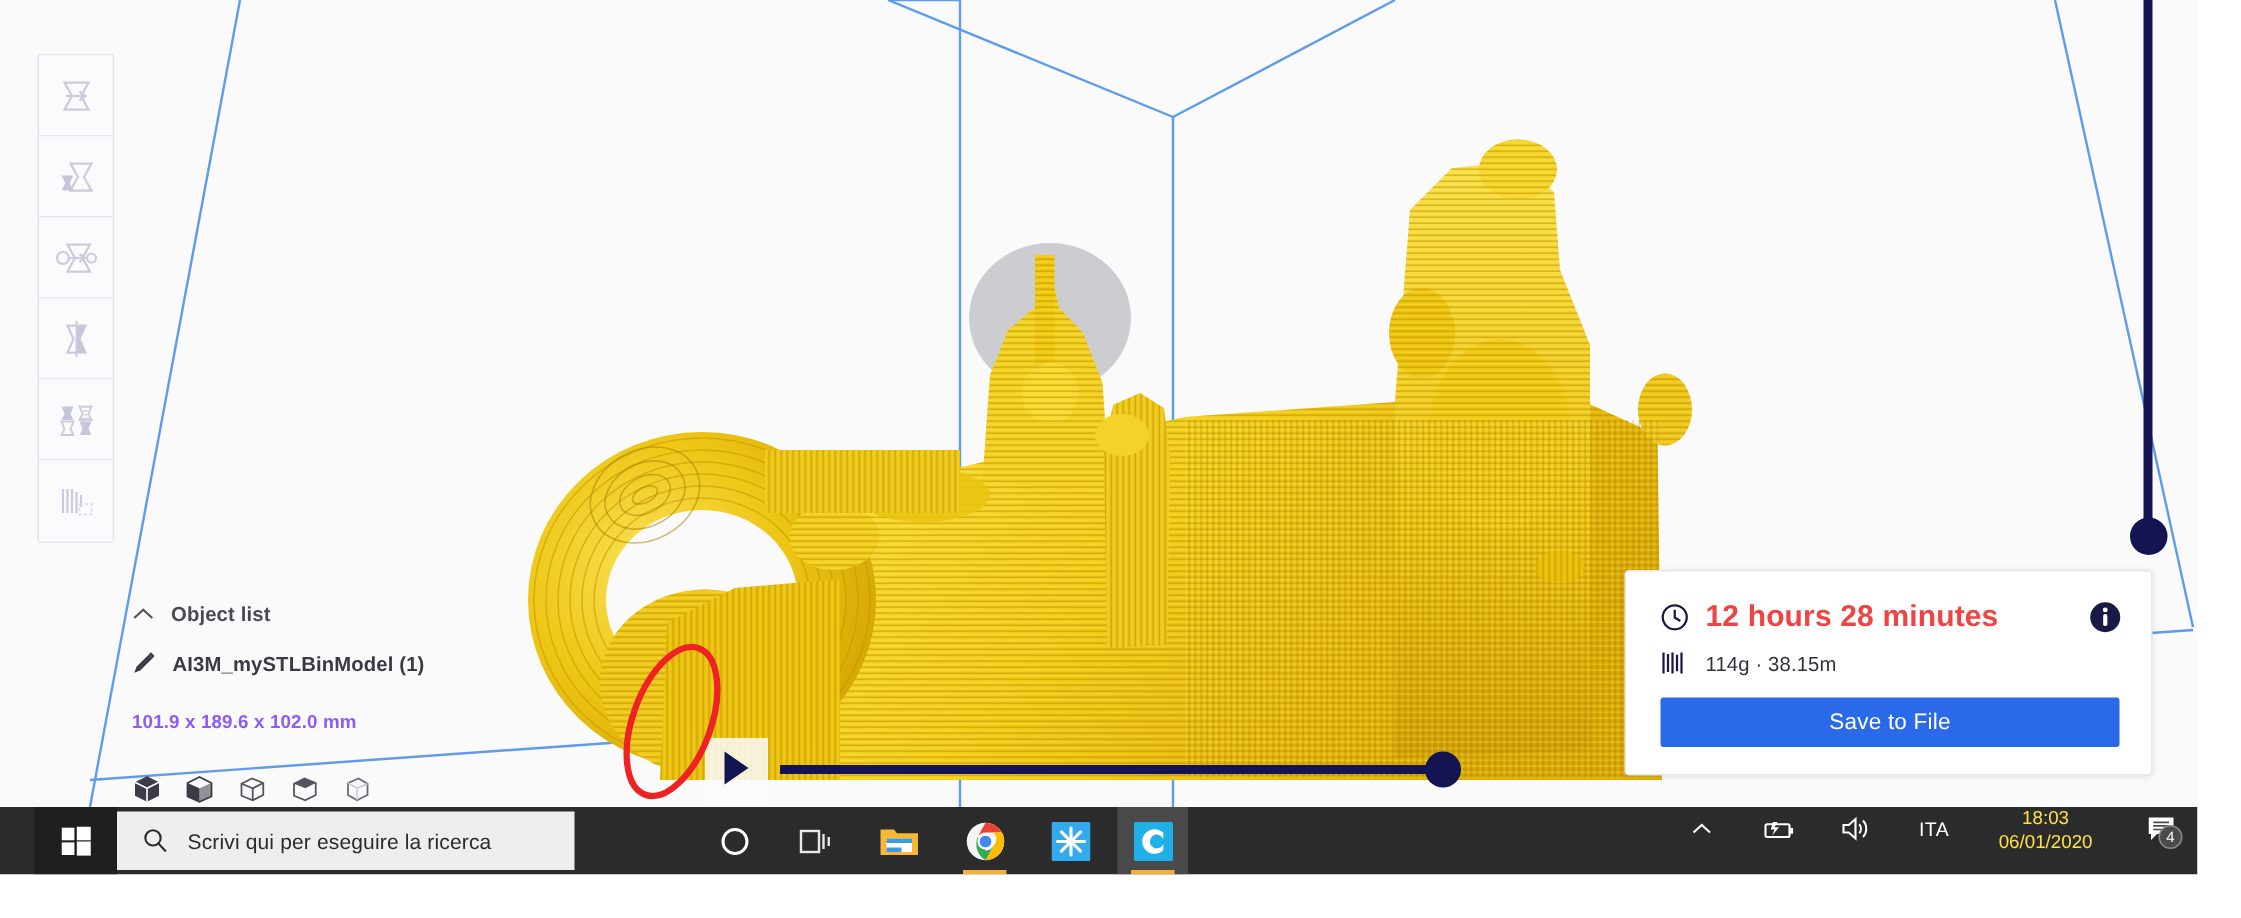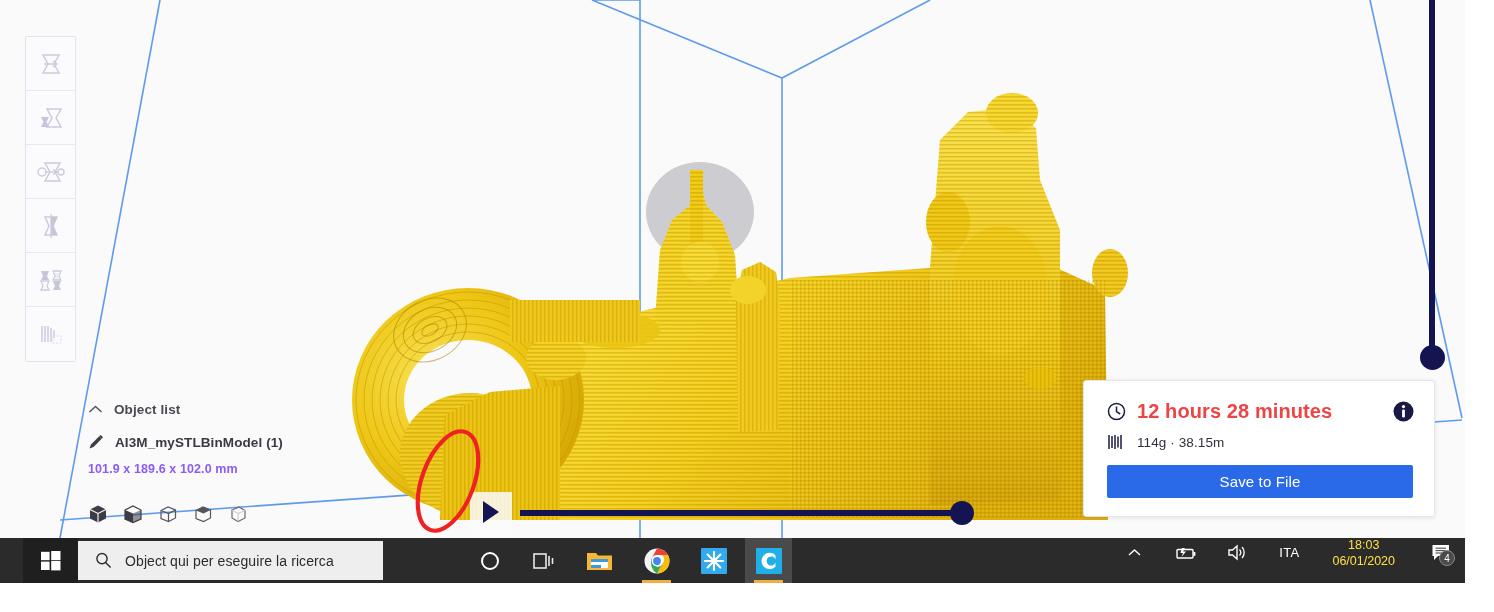--- a/index.html
+++ b/index.html
@@ -53,21 +53,21 @@
     position:absolute; left:88px; top:402px;
     z-index:30;
     color:#3c3c46;
     font-weight:bold;
   }
   .ol-row { display:flex; align-items:center; gap:11px; }
   #ol-header { margin-bottom:17px; }
   #ol-header .ol-label {
     font-size:13.5px; color:#4a4a55; letter-spacing:.1px;
   }
-  #ol-model { margin-bottom:12px;align-items:center; }
+  #ol-model { margin-bottom:24px;align-items:center; }
   #ol-model .ol-label {
     font-size:13.5px; color:#3a3a45; letter-spacing:.1px;
   }
   #ol-dims {
     font-size:12.5px; color:#8b5cf6;
     margin-bottom:28px; letter-spacing:.1px;
   }
   #ol-views { display:flex; gap:15px; align-items:center; }
   .view-icon { width:20px; height:20px; }
 
@@ -496,21 +496,21 @@
         <rect x="0" y="10.6" width="8.6" height="8.4" fill="#ffffff"></rect>
         <rect x="10.2" y="10" width="9.3" height="9.4" fill="#ffffff"></rect>
       </svg>
     </div>
 
     <div id="search-box">
       <svg width="17" height="17" viewBox="0 0 17 17">
         <circle cx="7" cy="6.6" r="5.1" fill="none" stroke="#2b2b2b" stroke-width="1.4"></circle>
         <line x1="10.6" y1="10.4" x2="15.6" y2="15.6" stroke="#2b2b2b" stroke-width="1.4"></line>
       </svg>
-      <span id="search-text">Object qui per eseguire la ricerca</span>
+      <span id="search-text">Scrivi qui per eseguire la ricerca</span>
     </div>
 
     <div class="tb-app" style="left:466px;">
       <svg width="22" height="22" viewBox="0 0 22 22">
         <circle cx="11" cy="11" r="8" fill="none" stroke="#ffffff" stroke-width="2"></circle>
       </svg>
     </div>
 
     <div class="tb-app" style="left:519px;">
       <svg width="24" height="20" viewBox="0 0 24 20">

